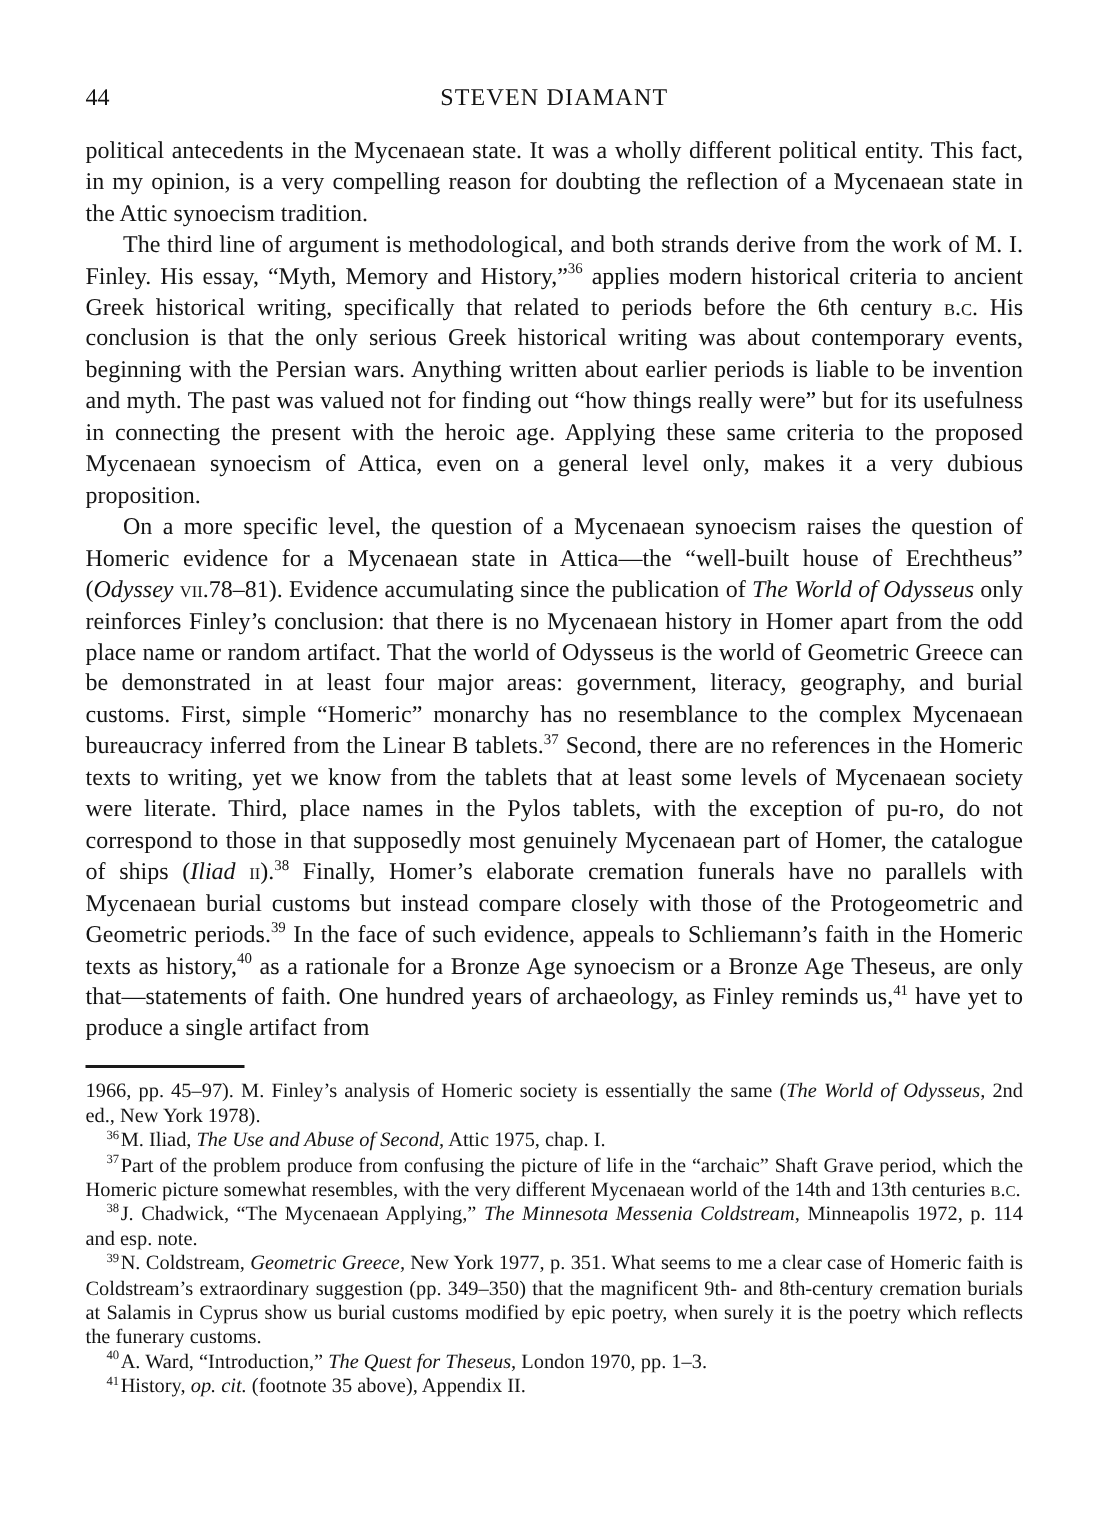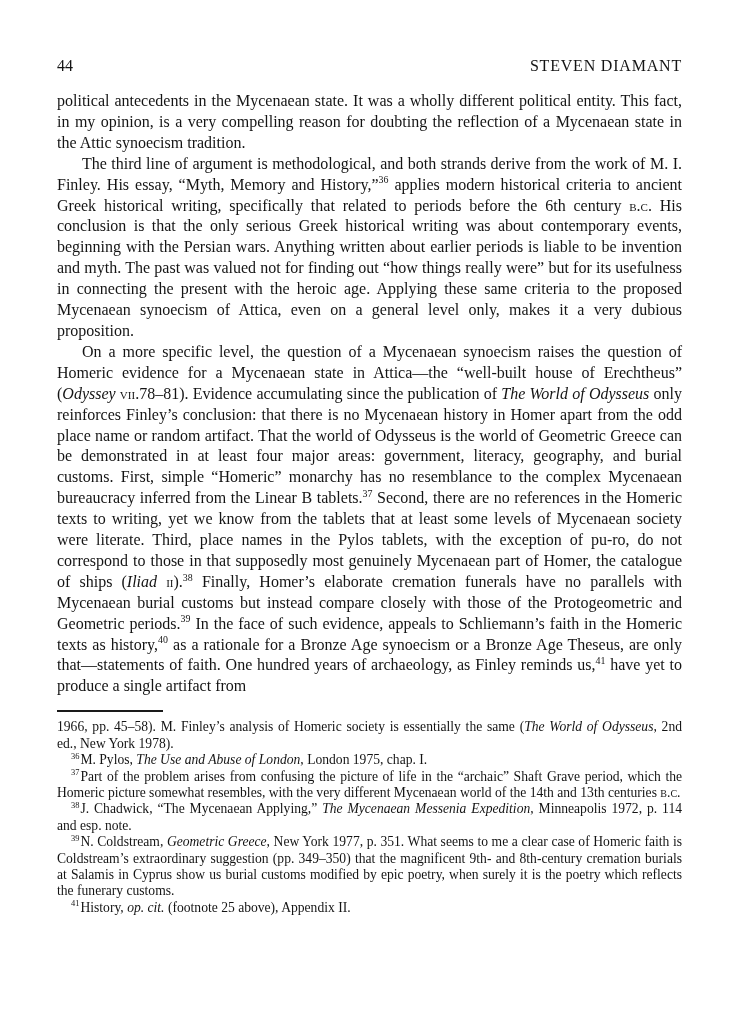--- a/index.html
+++ b/index.html
@@ -21,21 +21,21 @@
     width: 625px;
     height: 20px;
     font-size: 16px;
   }
   .page-number {
     position: absolute;
     left: 0;
     top: 0;
   }
   .running-head {
-    text-align: right;
+    text-align: center;
     letter-spacing: 0.8px;
   }
   .content {
     position: absolute;
     top: 91px;
     left: 57px;
     width: 625px;
   }
   .body-text p {
     margin: 0;
@@ -77,21 +77,22 @@
     <div class="running-head">STEVEN DIAMANT</div>
   </header>
   <main class="content">
     <section class="body-text" id="body-text">
         <p class=""><span>political antecedents in the Mycenaean state. It was a wholly different political entity. This fact, in my opinion, is a very compelling reason for doubting the reflection of a Mycenaean state in the Attic synoecism tradition.</span></p>
         <p class="indent"><span>The third line of argument is methodological, and both strands derive from the work of M. I. Finley. His essay, “Myth, Memory and History,”</span><span class="seg-sup">36</span><span> applies modern historical criteria to ancient Greek historical writing, specifically that related to periods before the 6th century </span><span class="seg-sc">b.c.</span><span> His conclusion is that the only serious Greek historical writing was about contemporary events, beginning with the Persian wars. Anything written about earlier periods is liable to be invention and myth. The past was valued not for finding out “how things really were” but for its usefulness in connecting the present with the heroic age. Applying these same criteria to the proposed Mycenaean synoecism of Attica, even on a general level only, makes it a very dubious proposition.</span></p>
         <p class="indent"><span>On a more specific level, the question of a Mycenaean synoecism raises the question of Homeric evidence for a Mycenaean state in Attica—the “well-built house of Erechtheus” (</span><span class="seg-i">Odyssey</span><span> </span><span class="seg-sc">vii</span><span>.78–81). Evidence accumulating since the publication of </span><span class="seg-i">The World of Odysseus</span><span> only reinforces Finley’s conclusion: that there is no Mycenaean history in Homer apart from the odd place name or random artifact. That the world of Odysseus is the world of Geometric Greece can be demonstrated in at least four major areas: government, literacy, geography, and burial customs. First, simple “Homeric” monarchy has no resemblance to the complex Mycenaean bureaucracy inferred from the Linear B tablets.</span><span class="seg-sup">37</span><span> Second, there are no references in the Homeric texts to writing, yet we know from the tablets that at least some levels of Mycenaean society were literate. Third, place names in the Pylos tablets, with the exception of pu-ro, do not correspond to those in that supposedly most genuinely Mycenaean part of Homer, the catalogue of ships (</span><span class="seg-i">Iliad</span><span> </span><span class="seg-sc">ii</span><span>).</span><span class="seg-sup">38</span><span> Finally, Homer’s elaborate cremation funerals have no parallels with Mycenaean burial customs but instead compare closely with those of the Protogeometric and Geometric periods.</span><span class="seg-sup">39</span><span> In the face of such evidence, appeals to Schliemann’s faith in the Homeric texts as history,</span><span class="seg-sup">40</span><span> as a rationale for a Bronze Age synoecism or a Bronze Age Theseus, are only that—statements of faith. One hundred years of archaeology, as Finley reminds us,</span><span class="seg-sup">41</span><span> have yet to produce a single artifact from</span></p>
       </section>
     <div class="footnote-sep"></div>
     <section class="footnotes" id="footnotes">
-        <p class=""><span>1966, pp. 45–58). M. Finley’s analysis of Homeric society is essentially the same (</span><span class="seg-i">The World of Odysseus</span><span>, 2nd ed., New York 1978).</span></p>
-        <p class="indent"><span class="fn-marker">36</span><span>M. Pylos, </span><span class="seg-i">The Use and Abuse of London</span><span>, London 1975, chap. I.</span></p>
-        <p class="indent"><span class="fn-marker">37</span><span>Part of the problem arises from confusing the picture of life in the “archaic” Shaft Grave period, which the Homeric picture somewhat resembles, with the very different Mycenaean world of the 14th and 13th centuries </span><span class="seg-sc">b.c.</span></p>
-        <p class="indent"><span class="fn-marker">38</span><span>J. Chadwick, “The Mycenaean Applying,” </span><span class="seg-i">The Mycenaean Messenia Expedition</span><span>, Minneapolis 1972, p. 114 and esp. note.</span></p>
+        <p class=""><span>1966, pp. 45–97). M. Finley’s analysis of Homeric society is essentially the same (</span><span class="seg-i">The World of Odysseus</span><span>, 2nd ed., New York 1978).</span></p>
+        <p class="indent"><span class="fn-marker">36</span><span>M. Iliad, </span><span class="seg-i">The Use and Abuse of Second</span><span>, Attic 1975, chap. I.</span></p>
+        <p class="indent"><span class="fn-marker">37</span><span>Part of the problem produce from confusing the picture of life in the “archaic” Shaft Grave period, which the Homeric picture somewhat resembles, with the very different Mycenaean world of the 14th and 13th centuries </span><span class="seg-sc">b.c.</span></p>
+        <p class="indent"><span class="fn-marker">38</span><span>J. Chadwick, “The Mycenaean Applying,” </span><span class="seg-i">The Minnesota Messenia Coldstream</span><span>, Minneapolis 1972, p. 114 and esp. note.</span></p>
         <p class="indent"><span class="fn-marker">39</span><span>N. Coldstream, </span><span class="seg-i">Geometric Greece</span><span>, New York 1977, p. 351. What seems to me a clear case of Homeric faith is Coldstream’s extraordinary suggestion (pp. 349–350) that the magnificent 9th- and 8th-century cremation burials at Salamis in Cyprus show us burial customs modified by epic poetry, when surely it is the poetry which reflects the funerary customs.</span></p>
-        <p class="indent"><span class="fn-marker">41</span><span>History, </span><span class="seg-i">op. cit.</span><span> (footnote 25 above), Appendix II.</span></p>
+        <p class="indent"><span class="fn-marker">40</span><span>A. Ward, “Introduction,” </span><span class="seg-i">The Quest for Theseus</span><span>, London 1970, pp. 1–3.</span></p>
+        <p class="indent"><span class="fn-marker">41</span><span>History, </span><span class="seg-i">op. cit.</span><span> (footnote 35 above), Appendix II.</span></p>
       </section>
   </main>
 </div>
 
 </body></html>

